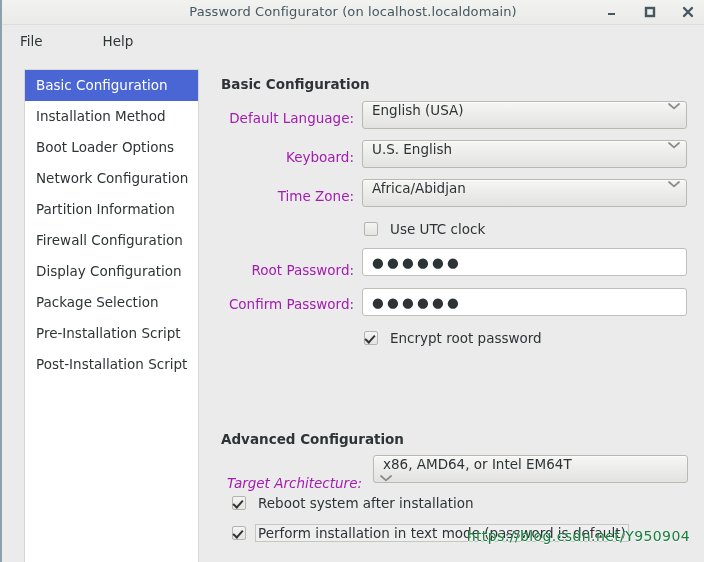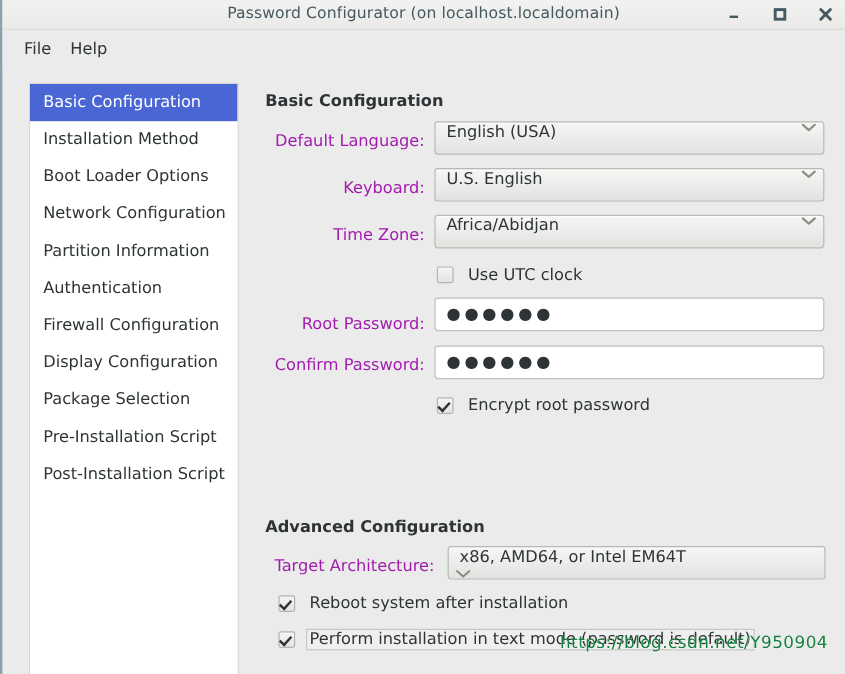--- a/index.html
+++ b/index.html
@@ -63,20 +63,21 @@
   .win-btn svg { display: block; }
 
   
   .menubar {
     height: 32px;
     background: #ebebeb;
     display: flex;
     align-items: center;
     padding-left: 10px;
     box-sizing: border-box;
+    gap: 44px;
   }
   .menu-item {
     font-size: 13.5px;
     color: #2e3436;
     padding: 3px 8px;
     cursor: default;
   }
 
   
   .body-area {
@@ -264,21 +265,20 @@
   </div>
 
   <div class="body-area">
 
     <div class="sidebar">
       <div class="side-item selected">Basic Configuration</div>
       <div class="side-item">Installation Method</div>
       <div class="side-item">Boot Loader Options</div>
       <div class="side-item">Network Configuration</div>
       <div class="side-item">Partition Information</div>
-      <div class="side-item">Authentication</div>
       <div class="side-item">Firewall Configuration</div>
       <div class="side-item">Display Configuration</div>
       <div class="side-item">Package Selection</div>
       <div class="side-item">Pre-Installation Script</div>
       <div class="side-item">Post-Installation Script</div>
     </div>
 
     <div class="main">
 
       <div class="section-title" style="left:14px; top:19px;">Basic Configuration</div>
@@ -328,21 +328,21 @@
         <div class="entry-text">●●●●●●</div>
       </div>
 
       <div class="checkrow" style="left:157px; top:272px;">
         <span class="checkbox checked"></span>
         <span class="check-label">Encrypt root password</span>
       </div>
 
       <div class="section-title" style="left:14px; top:374px;">Advanced Configuration</div>
 
-      <div class="form-label" style="left:0px; top:407px; width:155px;">Target Architecture:</div>
+      <div class="form-label" style="left:0px; top:418px; width:155px;font-style:italic;">Target Architecture:</div>
       <div class="combo" style="left:166px; top:398px; width:315px;flex-direction:column;">
         <div class="combo-text">x86, AMD64, or Intel EM64T</div>
         <div class="combo-arrow">
           <svg width="12" height="8" viewBox="0 0 12 8">
               <path d="M1 2 L6 6.4 L11 2" stroke="#8d8d88" stroke-width="1.8" fill="none" stroke-linecap="round" stroke-linejoin="round"></path>
             </svg>
         </div>
       </div>
 
       <div class="checkrow" style="left:25px; top:437px;">

